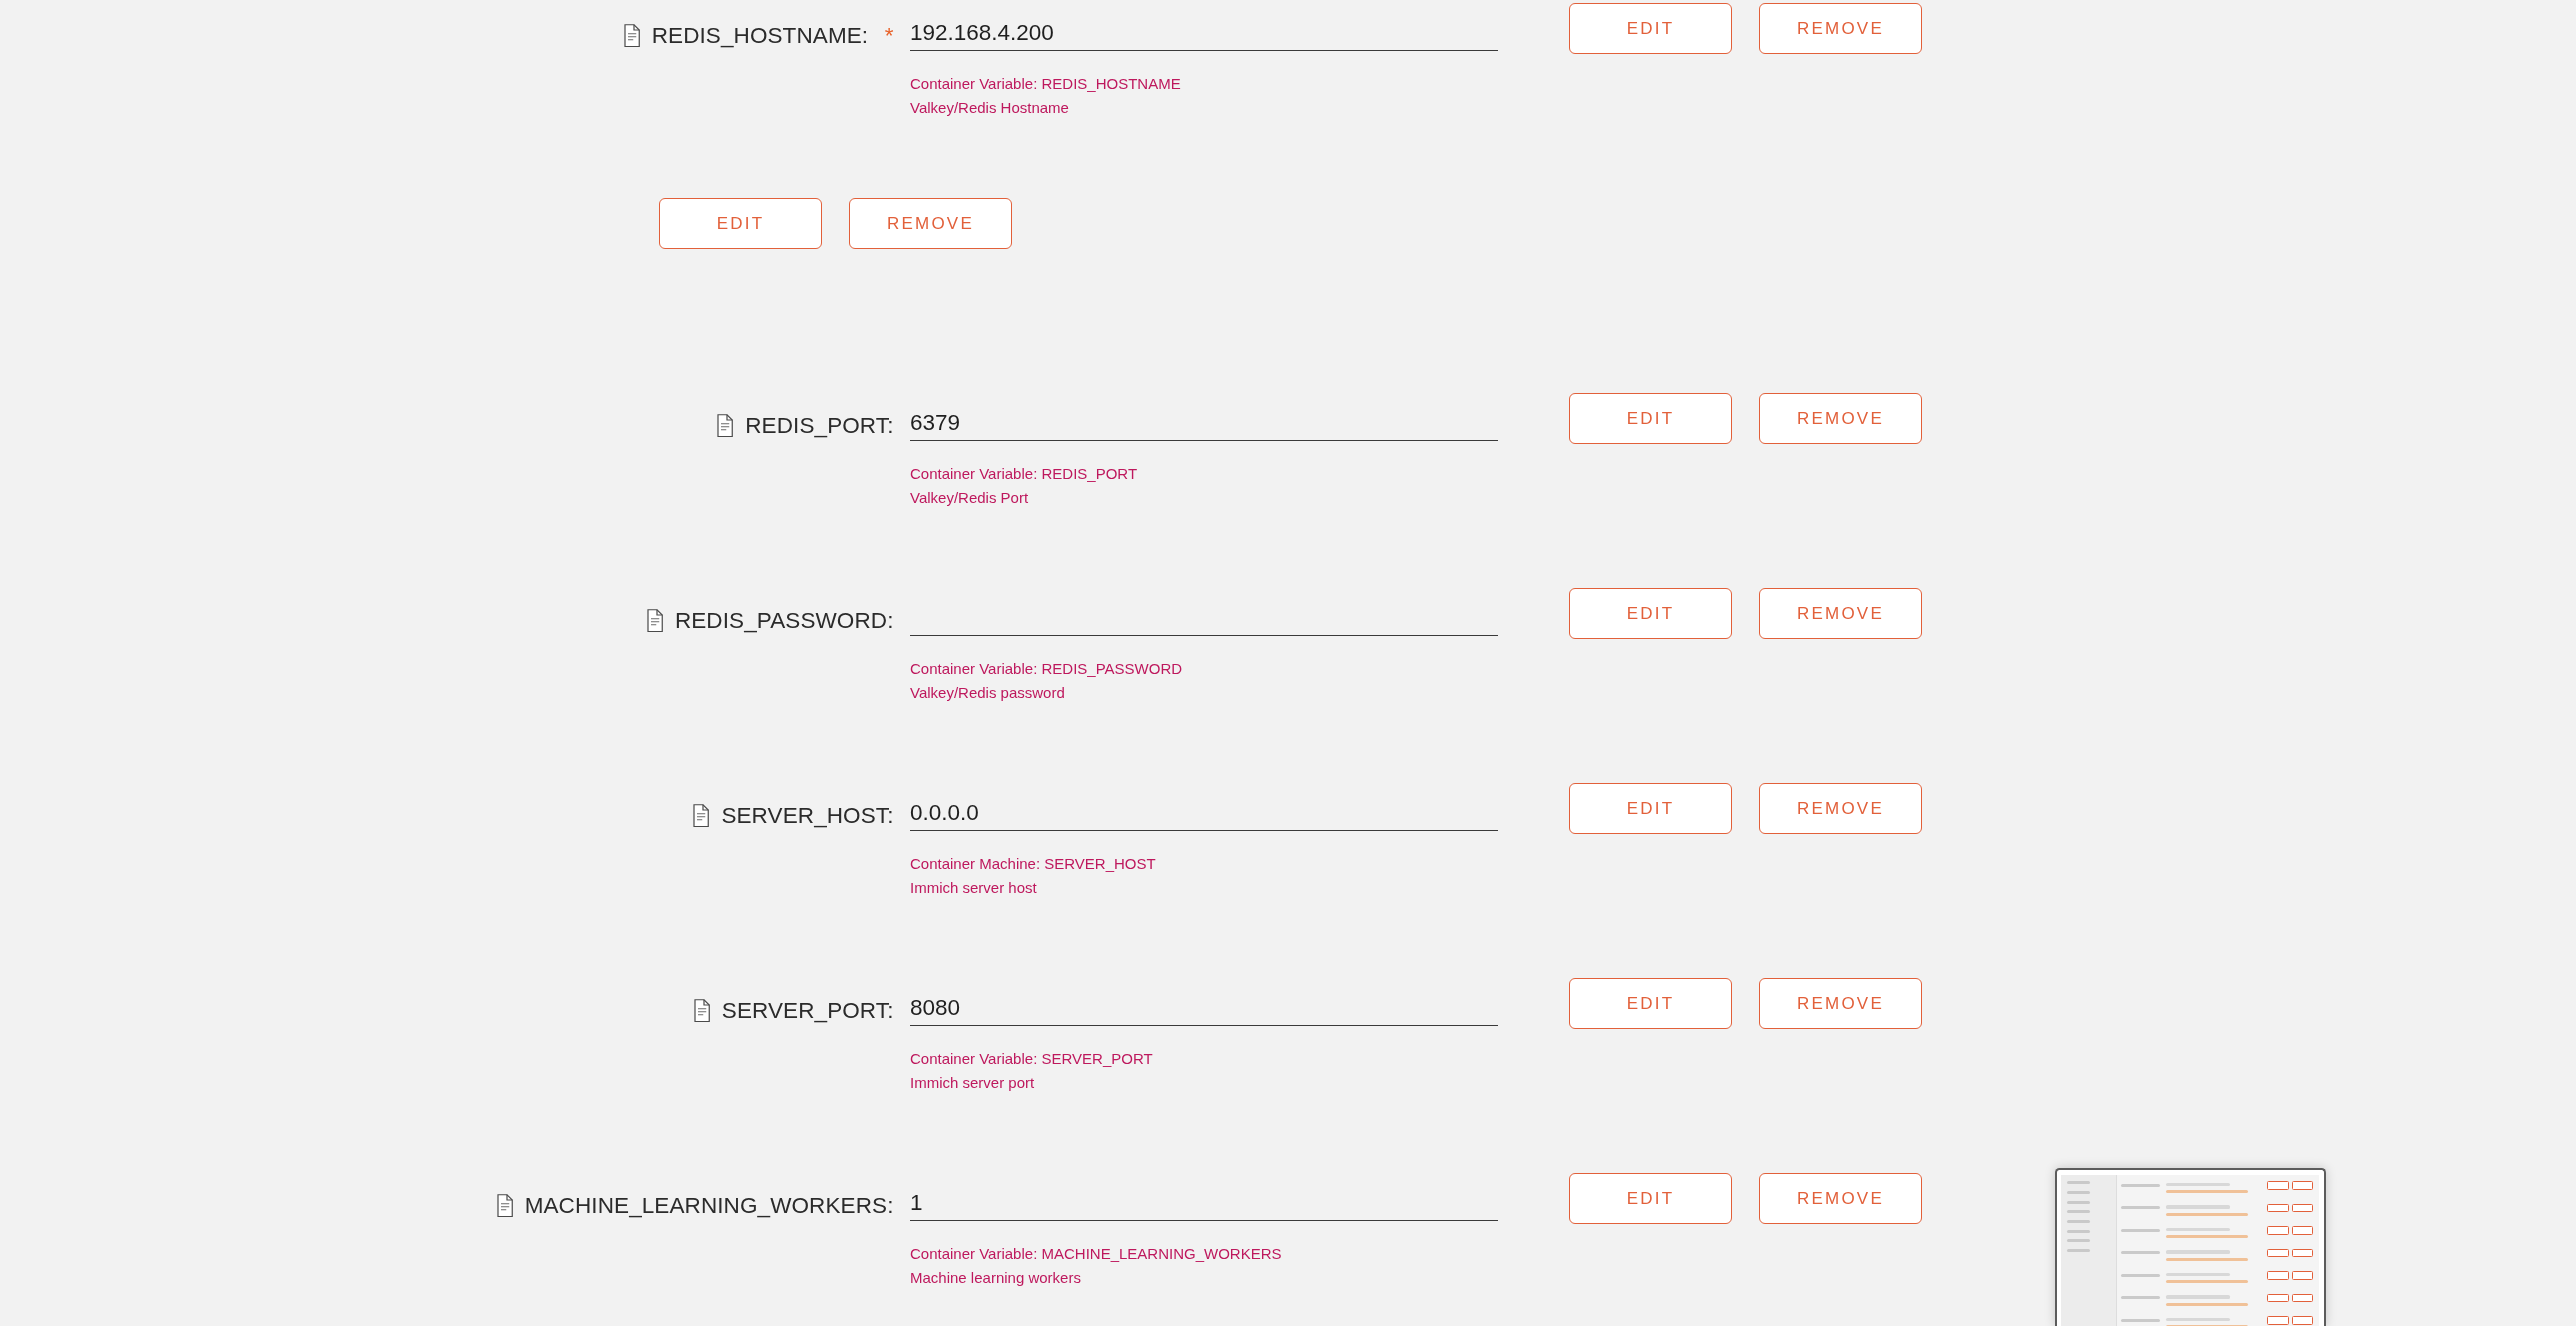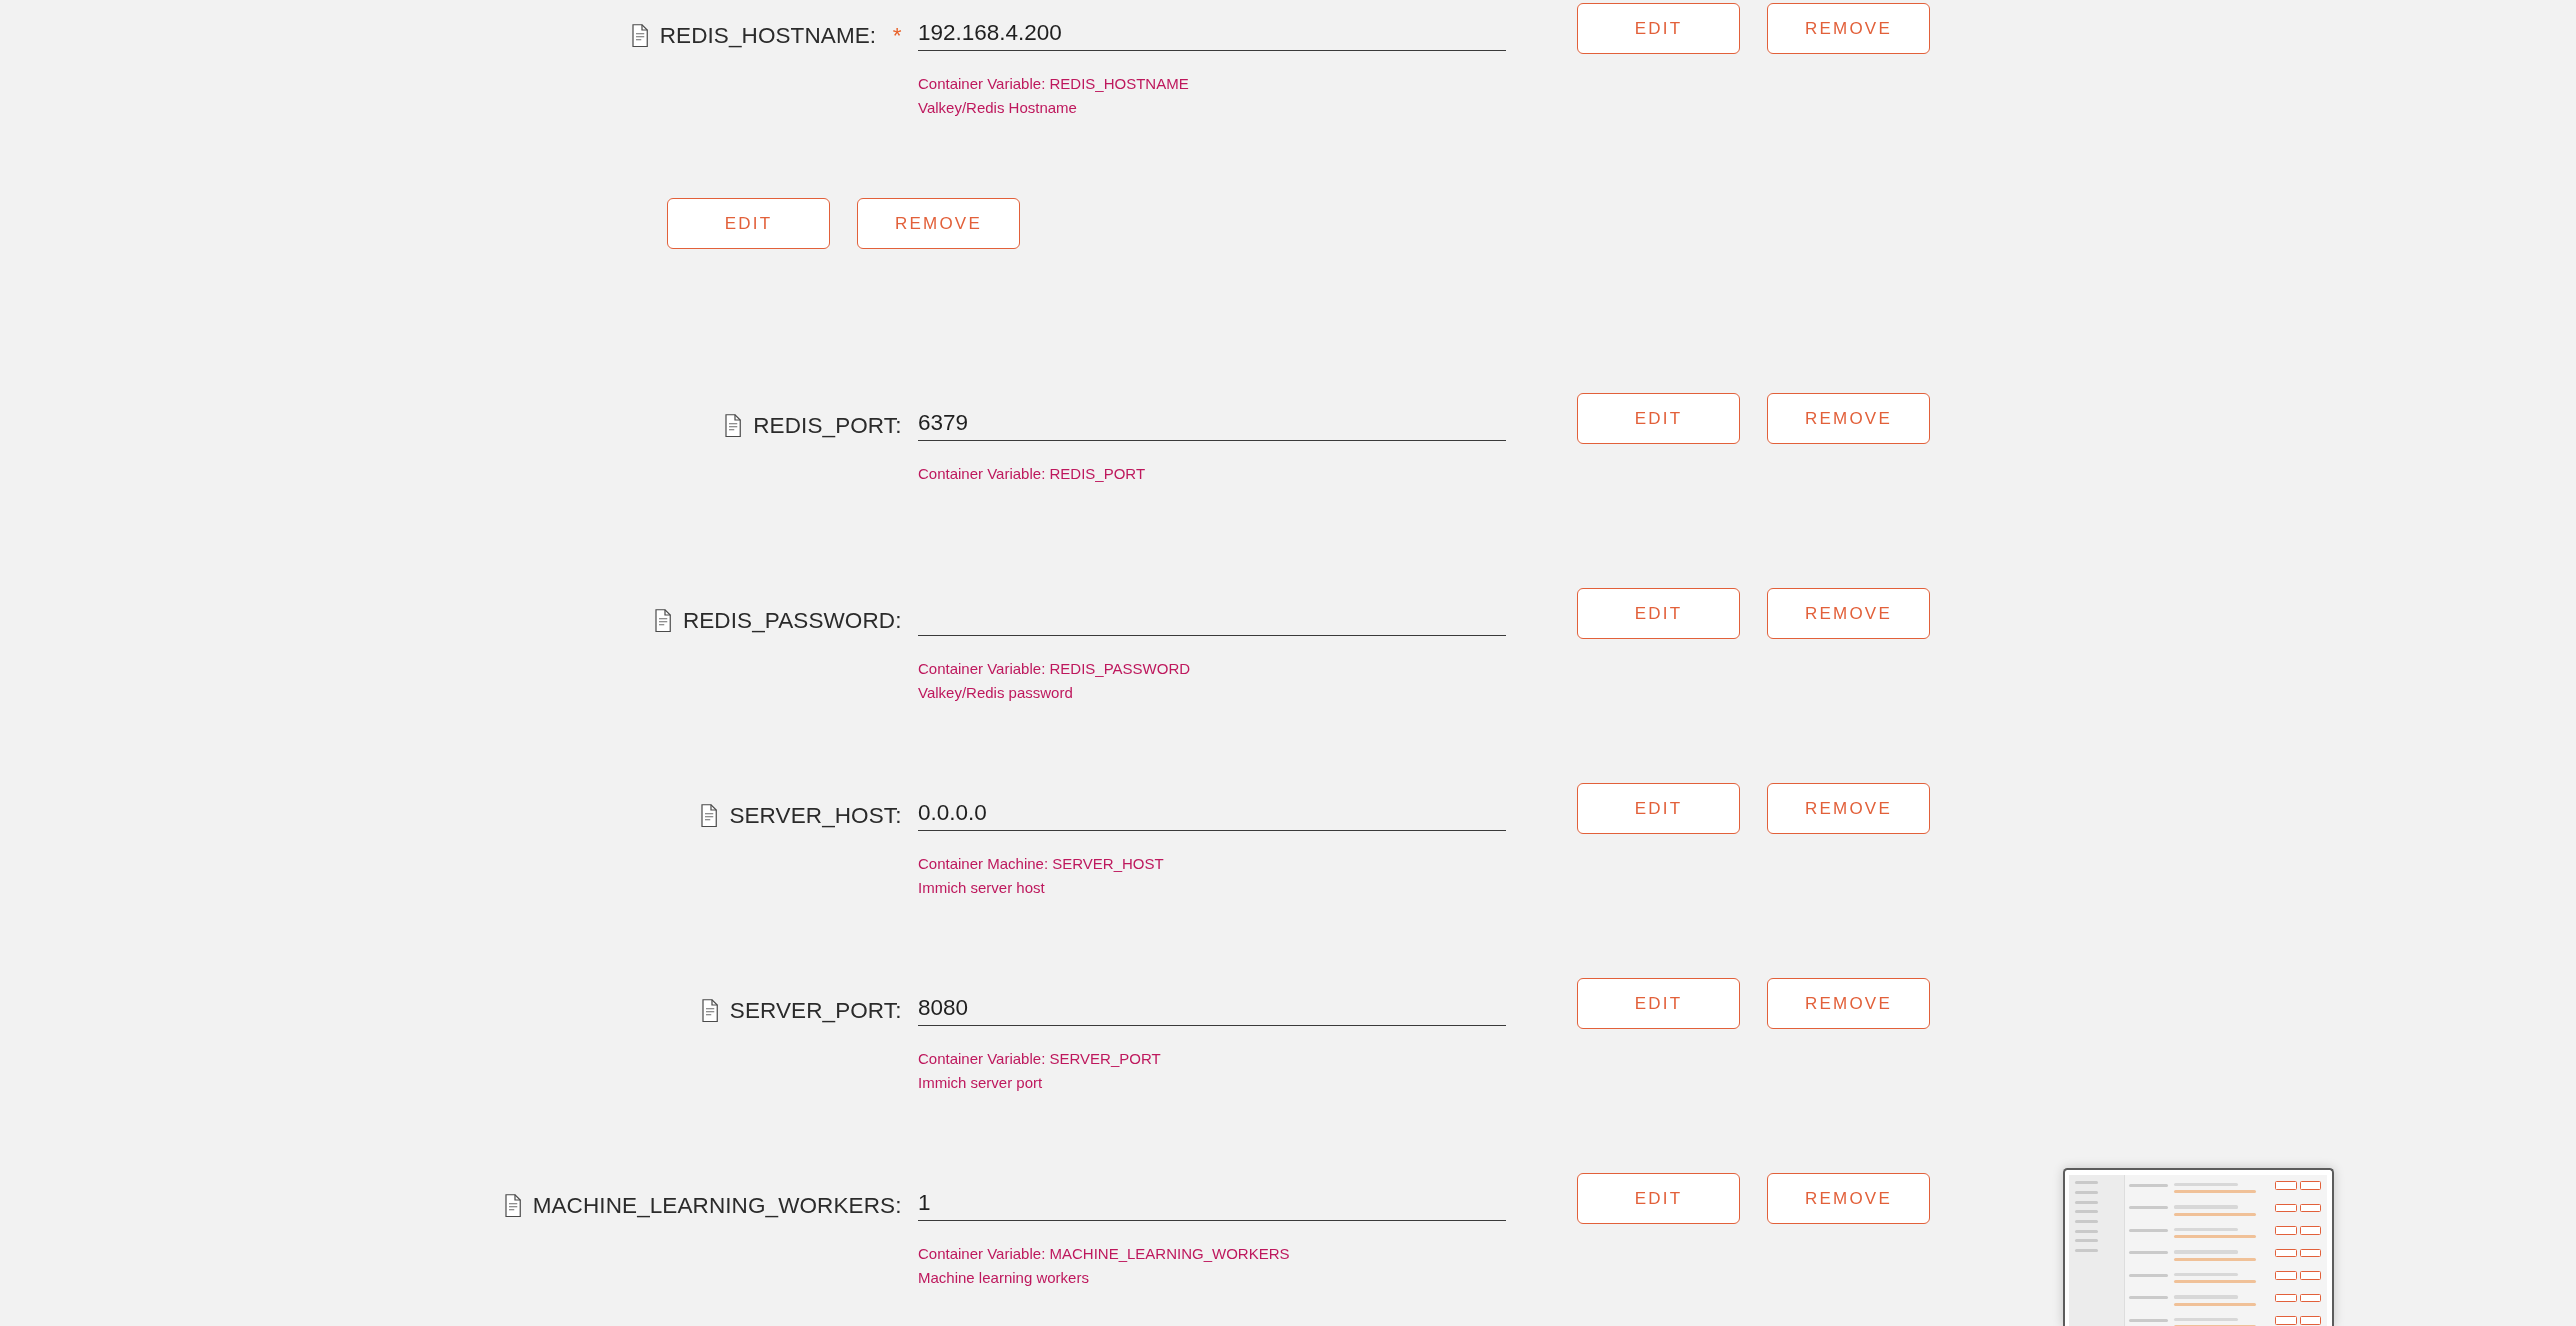--- a/index.html
+++ b/index.html
@@ -9,21 +9,21 @@
     font-family: "Liberation Sans", sans-serif;
   }
   body {
     width: 2576px;
     height: 1327px;
     overflow: hidden;
     position: relative;
   }
   .page {
     position: absolute;
-    left: 8px; top: 0;
+    left: 0; top: 0;
     width: 2342px;
     height: 1327px;
     background: #f2f2f2;
     text-decoration: underline;
   }
   .form {
     position: absolute;
     left: 0;
     top: 0;
     width: 2576px;
@@ -246,21 +246,21 @@
               <path d="M16 1 V8 H23" fill="none" stroke="#4a4a4a" stroke-width="1.6"></path>
               <path d="M8 13 H19 M8 17 H19 M8 21 H15" stroke="#6b6b6b" stroke-width="1.4"></path>
             </svg>
           </span>
           <span class="label-text">REDIS_PORT:</span>
         </div>
         <div class="field-cell">
           <div class="field-underline">
             <span class="field-value">6379</span>
           </div>
-          <div class="helper"><span class="hl1">Container Variable: REDIS_PORT</span></div>
+          <div class="helper"><span class="hl1">Container Variable: REDIS_PORT</span><span class="hl2">Valkey/Redis Port</span></div>
         </div>
         <div class="buttons-cell">
           <div class="btn">EDIT</div>
           <div class="btn">REMOVE</div>
         </div>
       </div>
       <div class="row">
         <div class="label-cell">
           <span class="doc-icon">
             <svg width="19.5" height="24" viewBox="0 0 26 32" xmlns="http://www.w3.org/2000/svg">

